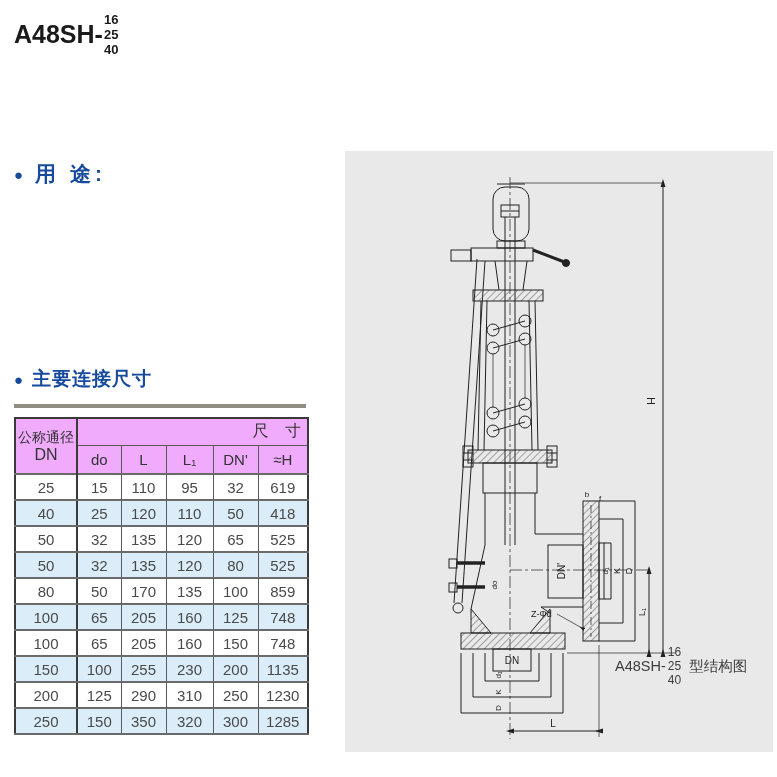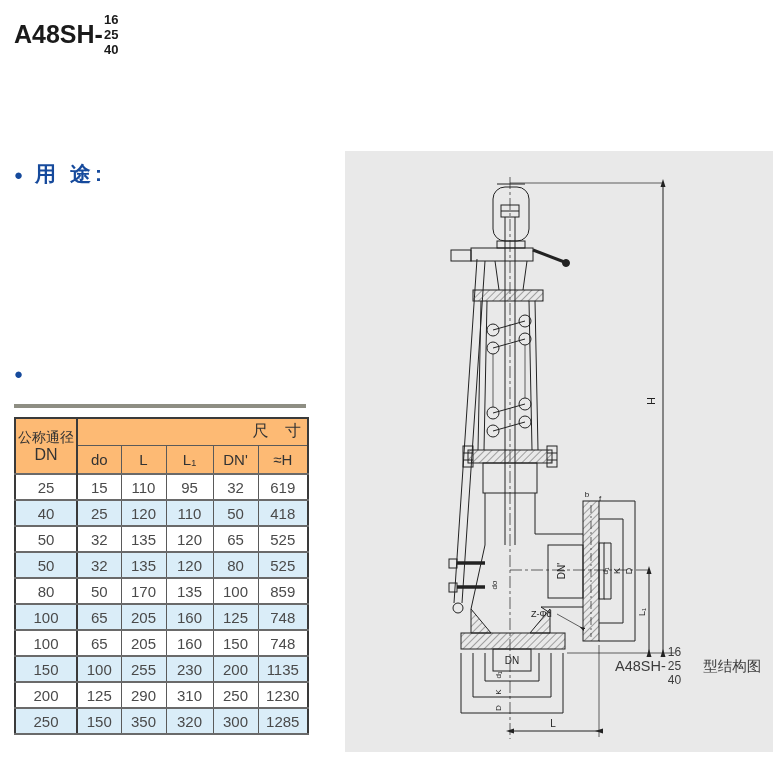--- a/index.html
+++ b/index.html
@@ -30,35 +30,35 @@
   .rule { position:absolute; left:14px; top:404px; width:292px; height:4px; background:#8e8e83; }
 
   
   .dims-table {
     position:absolute; left:14px; top:417px; width:293px;
     border-collapse:collapse; table-layout:fixed;
     font-size:15px; color:#4a4a4a; text-align:center;
   }
   .dims-table th, .dims-table td { border:1px solid #5a5a5a; }
   .dims-table { border:2px solid #3a3a3a; }
-  .dims-table thead th { background:#fdba74; color:#333; font-weight:normal; }
+  .dims-table thead th { background:#f0abfc; color:#333; font-weight:normal; }
   .dims-table tbody tr:nth-child(even) { background:#daedf8; }
   .dims-table tbody td { border-top:2px solid #6a6a6a; border-bottom:2px solid #6a6a6a; height:26px; }
   .dims-table td:first-child, .dims-table th.c1 { border-right:2px solid #3a3a3a; }
   .th-dn1 { display:block; font-size:14px; line-height:17px; }
   .th-dn2 { display:block; font-size:16px; line-height:18px; }
   .th-group { height:27px; font-size:16px; letter-spacing:6px;text-align:right; }
   .th-sub { height:29px; font-size:15px; }
 
   
   .panel { position:absolute; left:345px; top:151px; width:428px; height:601px; background:#e9e9e9; }
   .panel svg { position:absolute; left:0; top:0; }
   .caption { position:absolute; left:270px; top:494px; display:flex; align-items:center; color:#3c3c3c; }
   .c-main { font-size:14.5px; }
-  .c-suffix { margin-left:20px; }
+  .c-suffix { margin-left:6px; }
   .c-stack { display:flex; flex-direction:column; align-items:center; margin:0 2px; }
   .c-stack span { font-size:12px; line-height:14px; }
 
   svg text { font-family:"Liberation Sans","DejaVu Sans",sans-serif; fill:#222; }
 </style>
 </head>
 <body>
 
 <div class="page">
 
@@ -71,20 +71,21 @@
     </span>
   </div>
 
   <div class="sec-head usage-head">
     <span class="bullet">●</span>
     <span>用 途:</span>
   </div>
 
   <div class="sec-head dims-head">
     <span class="bullet">●</span>
+    <span>主要连接尺寸</span>
   </div>
   <div class="rule"></div>
 
   <table class="dims-table">
     <colgroup>
       <col style="width:62px">
         <col style="width:44px">
         <col style="width:45px">
       <col style="width:47px">
         <col style="width:45px">

